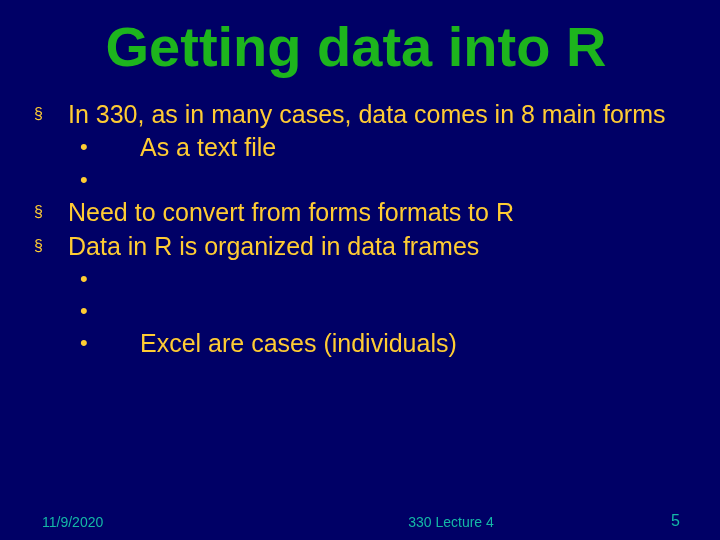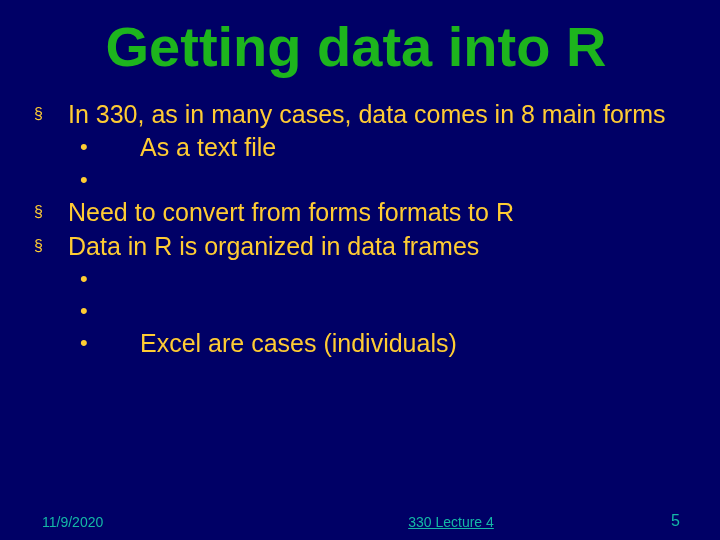--- a/index.html
+++ b/index.html
@@ -56,21 +56,21 @@
     left: 0;
     right: 12px;
     bottom: 10px;
     display: flex;
     align-items: flex-end;
     font-size: 14px;
     color: #14b8a6;
     padding: 0 20px 0 42px;
   }
   .footer .date { flex: 0 0 240px; text-align: left; }
-  .footer .mid  { flex: 1; text-align: center; text-decoration: underline; }
+  .footer .mid  { flex: 1; text-align: center; }
   .footer .page { flex: 0 0 60px; text-align: right; font-size: 16px; }
 </style>
 </head>
 <body>
 
 <div class="slide">
 
   <h1 class="title">Getting data into R</h1>
 
   <div class="content">

